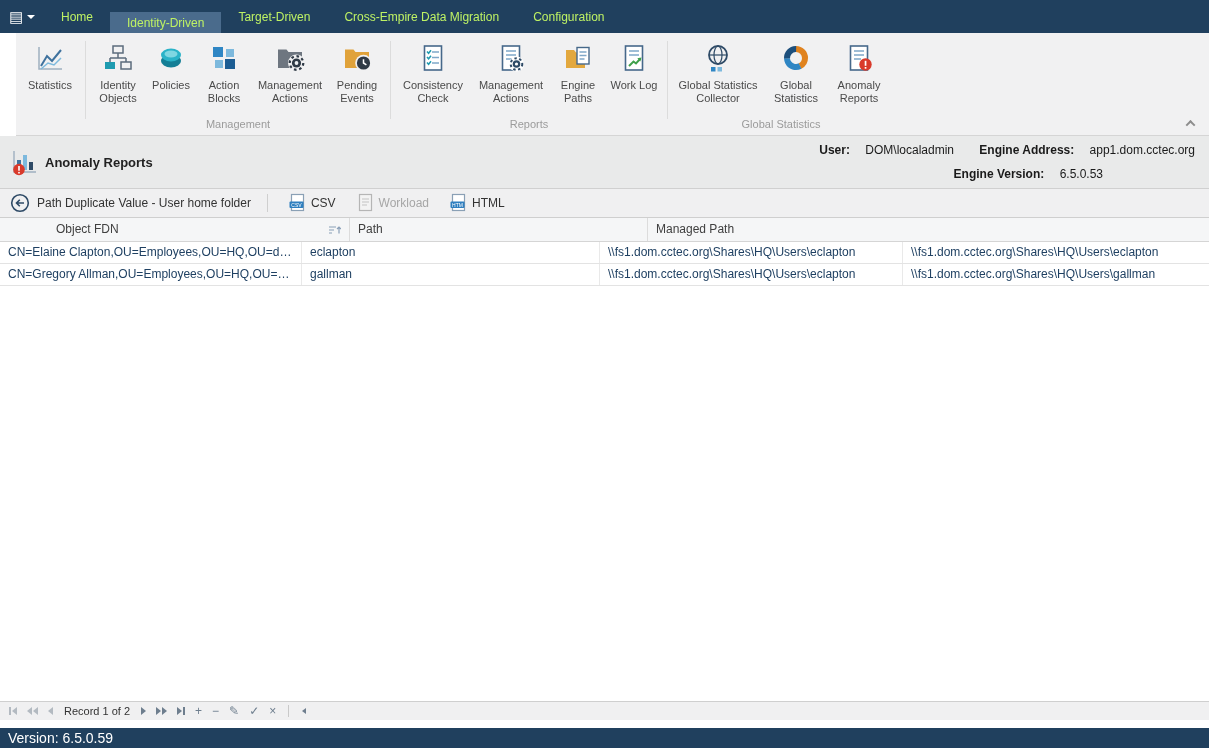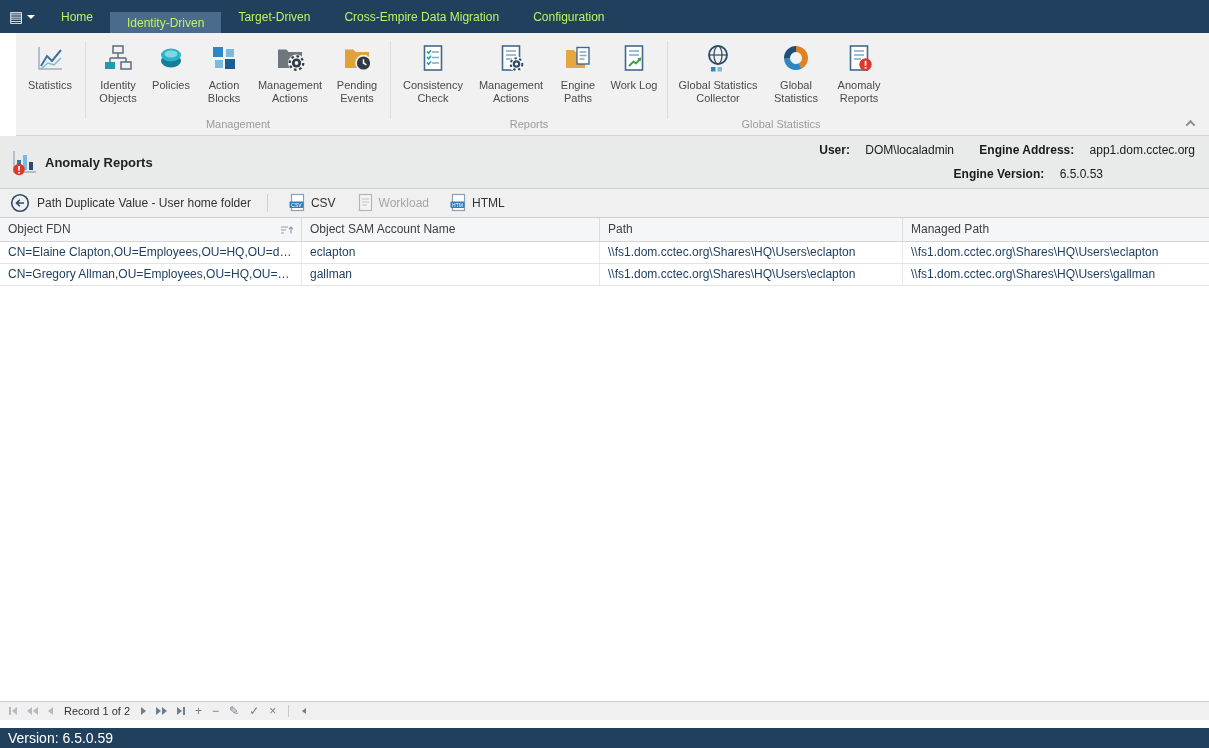--- a/index.html
+++ b/index.html
@@ -42,21 +42,21 @@
   .hdr-line.second { margin-right:92px; }
   
   .toolbar { height:29px; background:#f0f0f1; border-bottom:1px solid #cfcfcf; display:flex; align-items:center; padding-left:8px; flex-shrink:0; }
   .tb-back { display:flex; align-items:center; gap:7px; padding:2px 6px 2px 2px; cursor:pointer; }
   .tb-back-label { color:#333; }
   .tb-sep { width:1px; height:18px; background:#cfcfcf; margin:0 10px; }
   .tb-btn { display:flex; align-items:center; gap:5px; padding:18px 10px; cursor:pointer; color:#333; }
   .tb-btn.disabled { color:#a6a6a6; cursor:default; }
   
   .grid { flex:1; display:flex; flex-direction:column; background:#fff; overflow:hidden; }
-  .grid-header { display:grid; grid-template-columns:302px 298px 303px 1fr; height:24px; background:#f5f6f7; border-bottom:1px solid #d5d5d5; flex-shrink:0; }
+  .grid-header { display:grid; grid-template-columns:302px 298px 303px 1fr; height:24px; background:#f5f6f7; border-bottom:1px solid #d5d5d5; flex-shrink:0;padding-left:48px; }
   .gh-cell { padding:0 8px; line-height:23px; color:#404040; border-right:1px solid #dcdcdc; white-space:nowrap; overflow:hidden; display:flex; align-items:center; cursor:pointer; }
   .gh-cell:last-child { border-right:none; }
   .gh-cell .sort-icon { margin-left:auto; display:flex; }
   .grid-row { display:grid; grid-template-columns:302px 298px 303px 1fr; height:22px; border-bottom:1px solid #e3e3e3; cursor:pointer; }
   .g-cell { padding:0 8px; line-height:21px; color:#1f4062; border-right:1px solid #e9e9e9; white-space:nowrap; overflow:hidden; text-overflow:ellipsis; }
   .g-cell:last-child { border-right:none; }
   .grid-fill { flex:1; background:#fff; }
   
   .navbar { height:19px; background:#f0f0f1; border-top:1px solid #cfcfcf; display:flex; align-items:center; padding-left:4px; flex-shrink:0; font-size:11px; }
   .nav-btn { display:inline-flex; align-items:center; gap:1px; padding:0 5px; height:100%; cursor:pointer; }
@@ -348,23 +348,20 @@
     <div class="gh-cell">
       <span>Object FDN</span>
       <span class="sort-icon">
         <svg width="13" height="12" viewBox="0 0 13 12">
           <path d="M1 3 h7 M1 6 h5 M1 9 h3" stroke="#8aa0b8" stroke-width="1.2"></path>
           <path d="M11 9.5 V3 M9 5 l2-2 2 2" stroke="#8aa0b8" stroke-width="1.2" fill="none"></path>
         </svg>
       </span>
     </div>
     <div class="gh-cell">
-      <span>Object SAM Account Name</span>
-    </div>
-    <div class="gh-cell">
       <span>Path</span>
     </div>
     <div class="gh-cell">
       <span>Managed Path</span>
     </div>
   </div>
 
   <div class="grid-row">
     <div class="g-cell">CN=Elaine Clapton,OU=Employees,OU=HQ,OU=dom,...</div>
     <div class="g-cell">eclapton</div>

